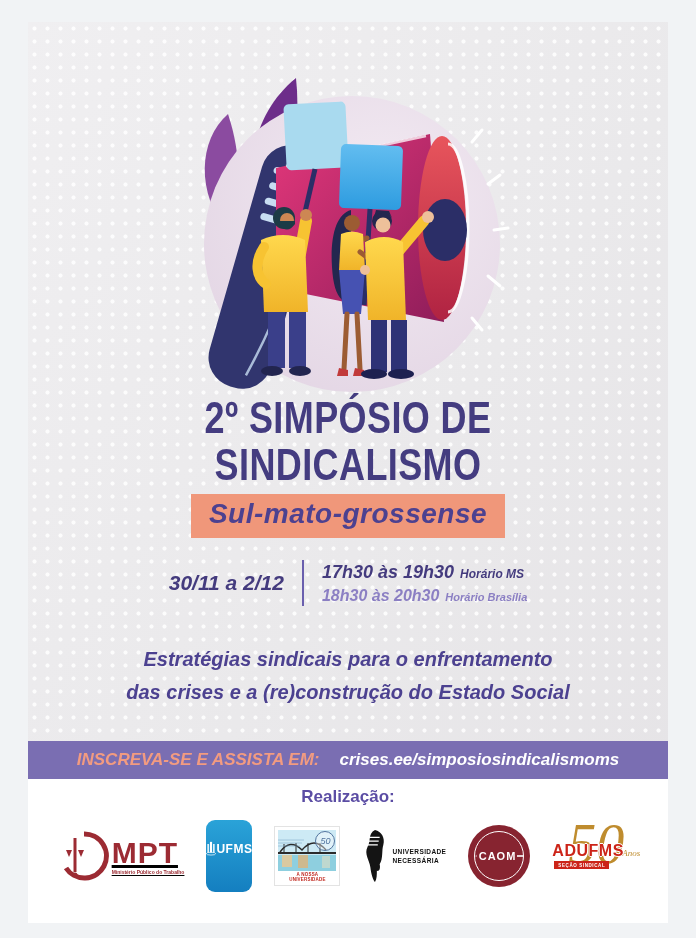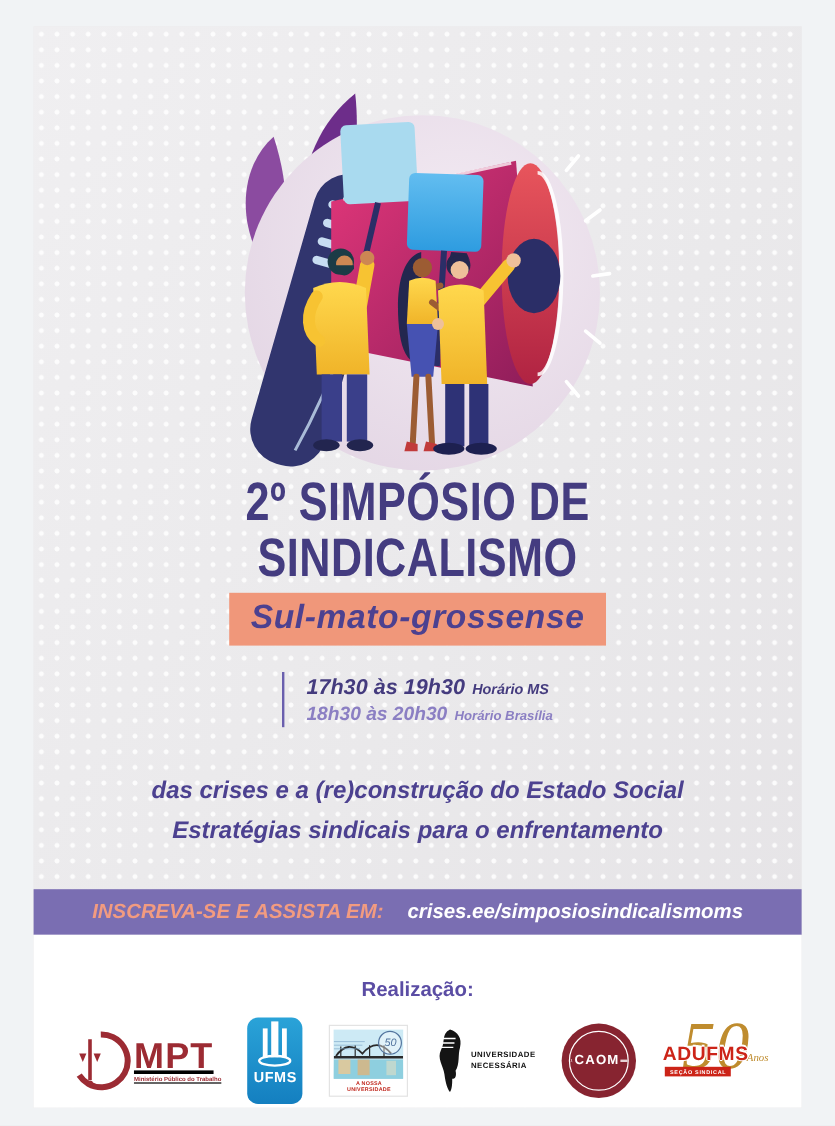--- a/index.html
+++ b/index.html
@@ -52,34 +52,34 @@
 
   .banner{
     position:absolute;left:0;right:0;top:719px;height:38px;background:#7a6eb2;
     display:flex;justify-content:center;align-items:center;gap:20px;
     font-style:italic;font-weight:bold;font-size:17px;
   }
   .banner-cta{color:#f29b80;}
   .banner-url{color:#ffffff;}
 
   .footer{position:absolute;left:0;right:0;top:757px;height:144px;background:#ffffff;}
-  .realizacao{margin-top:36px;text-align:center;color:#5b4da4;font-weight:bold;font-size:17px;}
+  .realizacao{margin-top:8px;text-align:center;color:#5b4da4;font-weight:bold;font-size:17px;}
   .logos{margin-top:13px;display:flex;justify-content:center;align-items:center;gap:22px;}
 
   
   .logo-mpt{display:flex;align-items:center;gap:2px;}
   .mpt-text{display:flex;flex-direction:column;line-height:1;text-decoration:underline;}
   .mpt-abbr{color:#9c2b33;font-weight:bold;font-size:30px;letter-spacing:1px;}
   .mpt-caption{color:#9c2b33;font-size:5px;font-weight:bold;margin-top:2px;white-space:nowrap;}
 
   
   .logo-ufms{
     width:46px;height:72px;border-radius:9px;
     background:linear-gradient(180deg,#2aa3d8,#147fc0);
-    display:flex;flex-direction:column;align-items:center;justify-content:flex-end;
+    display:flex;flex-direction:row;align-items:center;justify-content:flex-end;
     padding-bottom:15px;box-sizing:border-box;
   }
   .ufms-abbr{color:#fff;font-weight:bold;font-size:12px;letter-spacing:.5px;}
 
   
   .logo-stamp{
     width:66px;height:60px;background:#fff;border:1px solid #e3e3e3;
     box-sizing:border-box;padding:3px;display:flex;flex-direction:column;
   }
   .stamp-inner{flex:1;background:linear-gradient(180deg,#cdeaf5 55%,#9fd3e2);position:relative;overflow:hidden;}
@@ -245,30 +245,31 @@
   <div class="title">
     <div>2º SIMPÓSIO DE</div>
     <div>SINDICALISMO</div>
   </div>
 
   <div class="subtitle-row">
     <span class="subtitle">Sul-mato-grossense</span>
   </div>
 
   <div class="schedule">
+    <span class="date-range">30/11 a 2/12</span>
     <span class="schedule-divider"></span>
     <span class="times">
       <span class="time-line1"><span>17h30 às 19h30</span><span class="time-label">Horário MS</span></span>
       <span class="time-line2"><span>18h30 às 20h30</span><span class="time-label">Horário Brasília</span></span>
     </span>
   </div>
 
   <div class="description">
+    <div>Estratégias sindicais para o enfrentamento</div>
     <div>das crises e a (re)construção do Estado Social</div>
-    <div>Estratégias sindicais para o enfrentamento</div>
   </div>
 
   <div class="banner">
     <span class="banner-cta">INSCREVA-SE E ASSISTA EM:</span>
     <span class="banner-url">crises.ee/simposiosindicalismoms</span>
   </div>
 
   <div class="footer">
     <div class="realizacao">Realização:</div>
 

